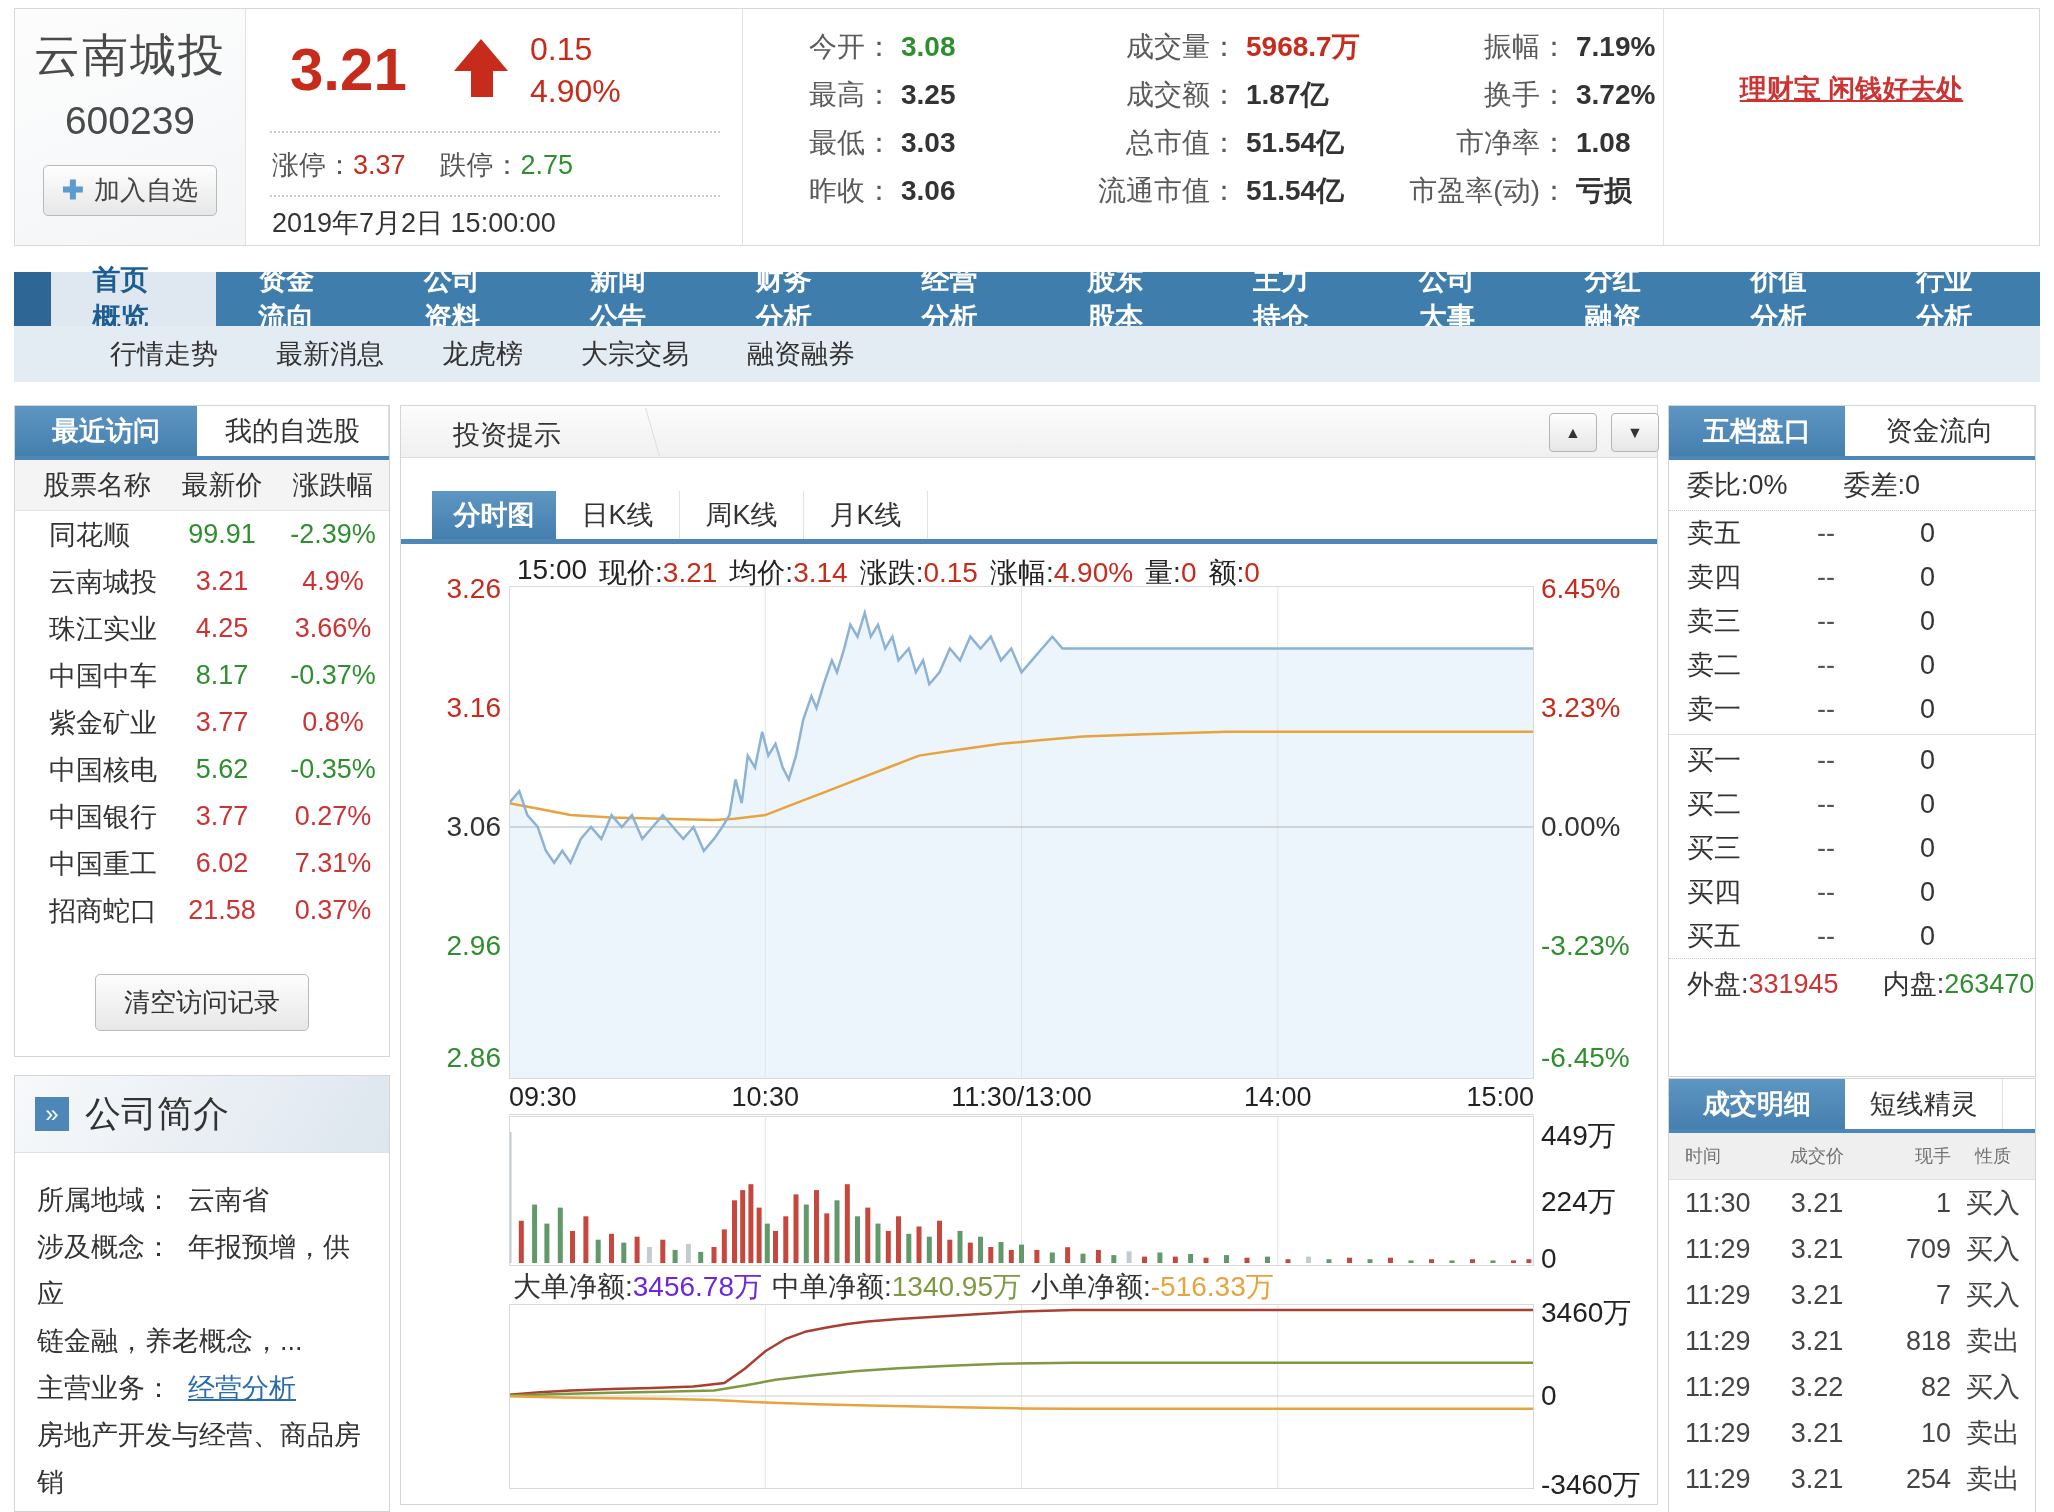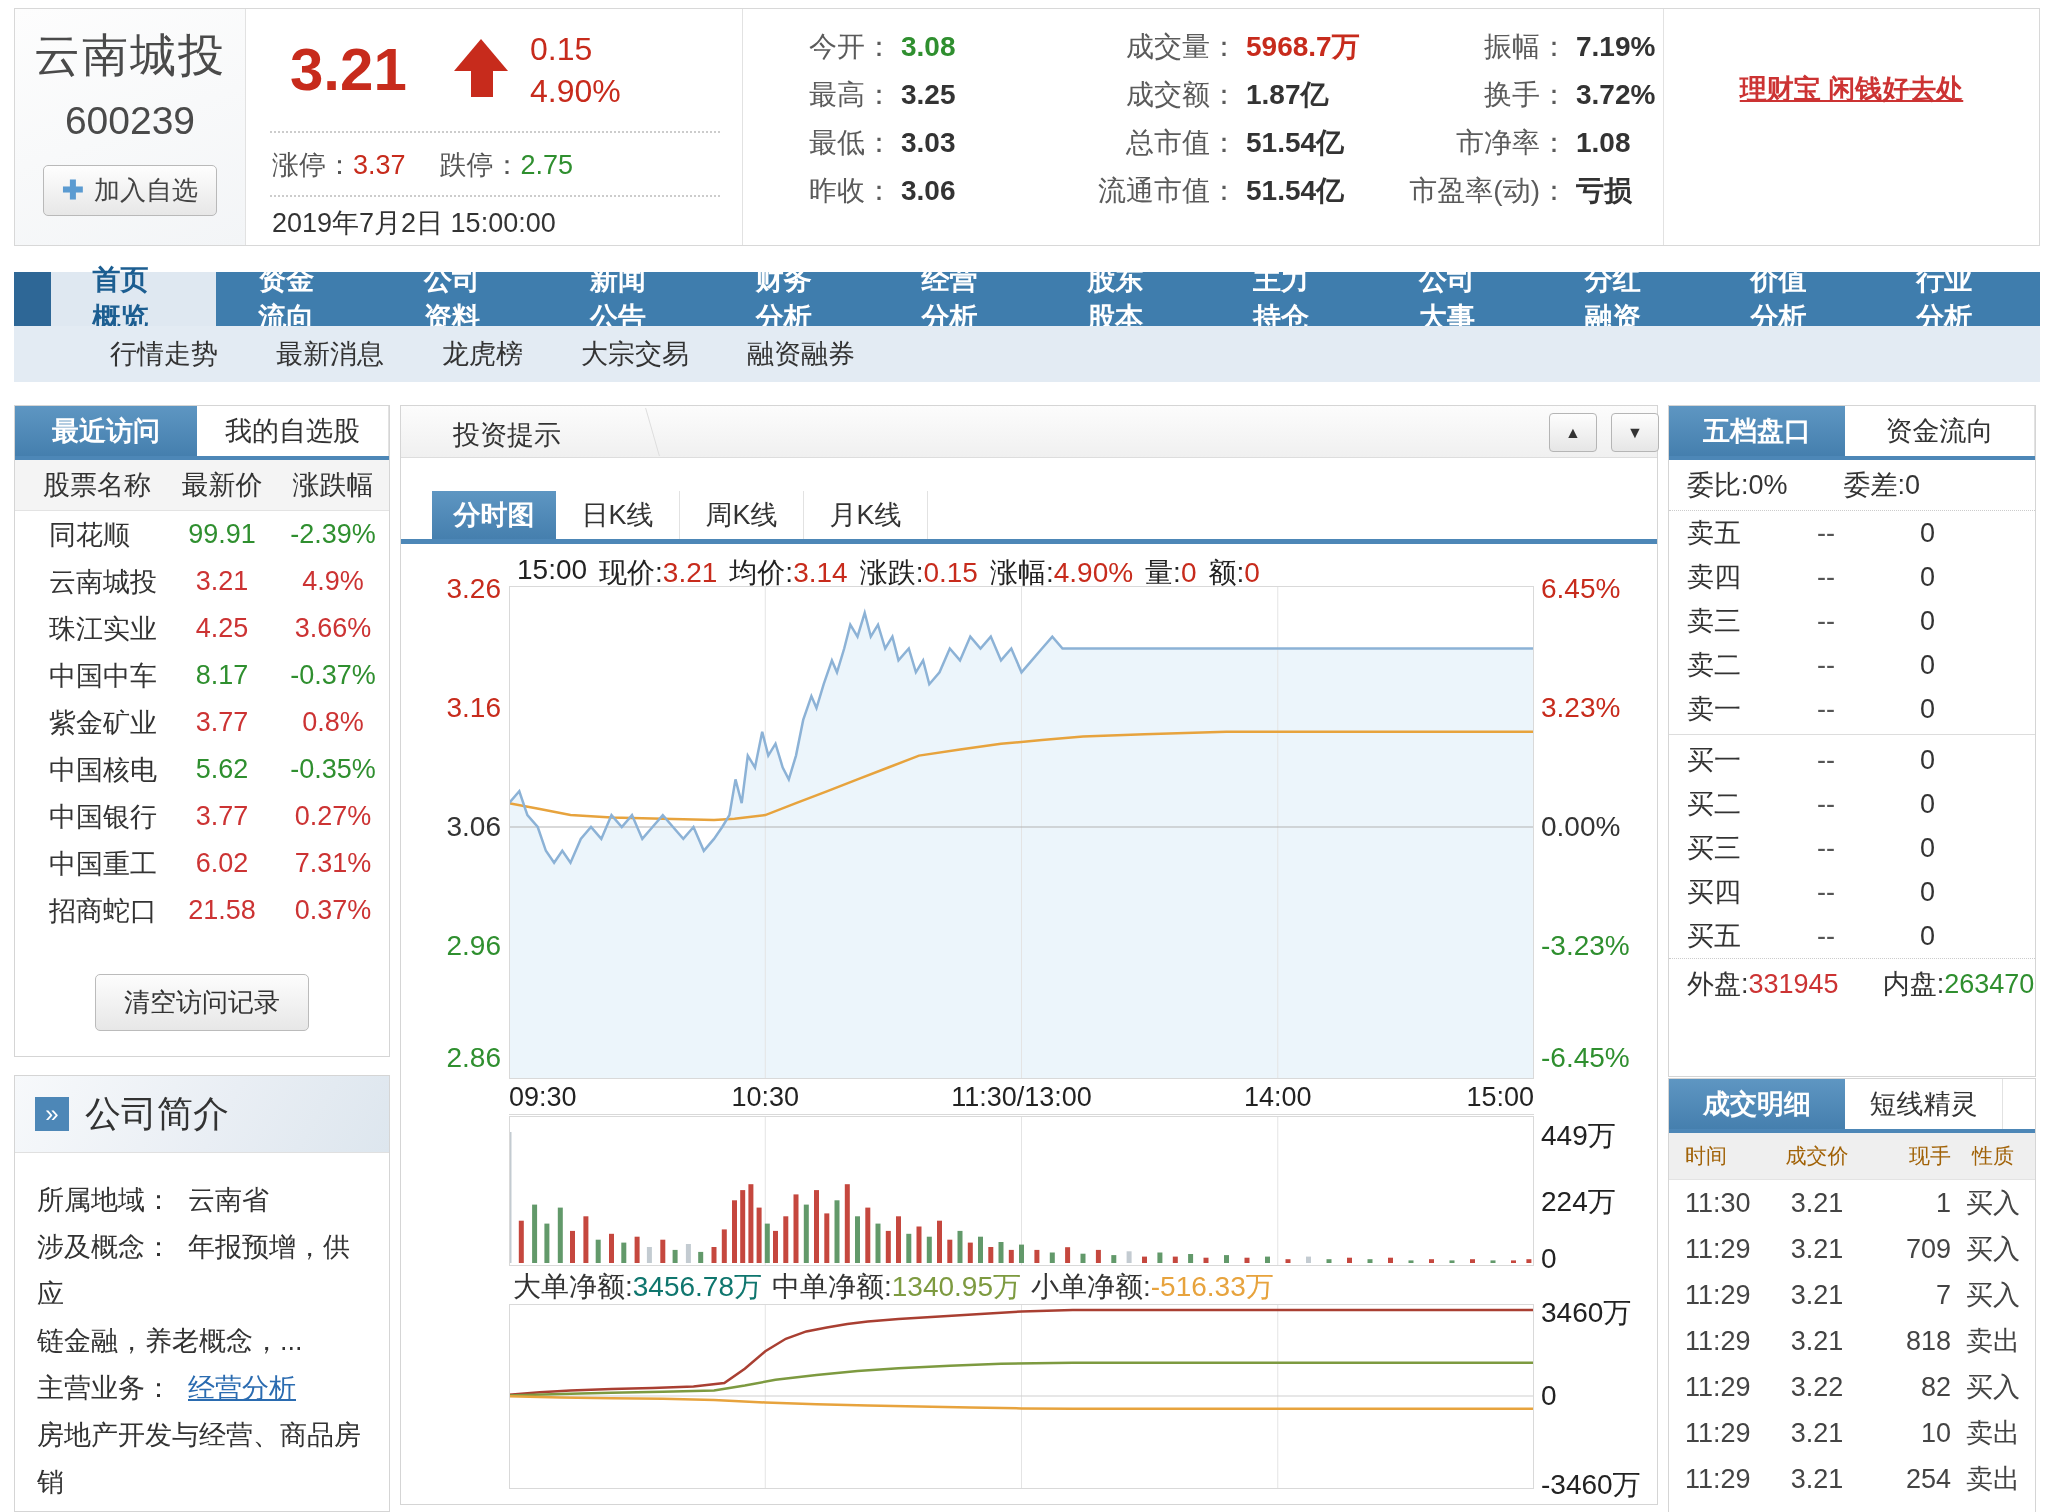--- a/index.html
+++ b/index.html
@@ -94,21 +94,21 @@
   .ob-weibi{display:flex;height:50px;align-items:center;padding-left:18px;gap:56px;font-size:27px;color:#333;border-bottom:1px dotted #ccc;}
   .ob-row{display:flex;height:44px;align-items:center;font-size:27px;color:#333;}
   .o-label{width:112px;padding-left:18px;box-sizing:border-box;}
   .o-dash{width:90px;text-align:center;color:#555;}
   .o-vol{flex:1;text-align:right;padding-right:100px;}
   .ob-sep{height:1px;background:#ddd;margin:3px 0;}
   .ob-flow{display:flex;height:50px;align-items:center;padding-left:18px;gap:44px;font-size:27px;border-top:1px dotted #ccc;color:#333;}
   .ob-alert{display:flex;height:52px;align-items:center;padding-left:18px;border-top:1px solid #e0e0e0;}
   .alert-link{color:#e02020;font-size:27px;font-weight:bold;text-decoration:underline;cursor:pointer;}
   .tbox{position:absolute;left:1668px;top:1078px;width:368px;height:434px;border:1px solid #d5d5d5;border-bottom:none;box-sizing:border-box;background:#fff;}
-  .t-header{display:flex;height:46px;align-items:center;background:#efefef;border-bottom:1px solid #e3e3e3;font-size:21px;color:#a16207;}
+  .t-header{display:flex;height:46px;align-items:center;background:#efefef;border-bottom:1px solid #e3e3e3;font-size:18px;color:#737373;}
   .t-row{display:flex;height:46px;align-items:center;font-size:27px;color:#444;}
   .t-time{width:98px;padding-left:16px;box-sizing:border-box;}
   .t-price{width:100px;text-align:center;}
   .t-vol{width:84px;text-align:right;}
   .t-side{flex:1;text-align:center;}
 </style>
 </head>
 <body>
 
 <div class="page">
@@ -435,21 +435,21 @@
         <span class="xt" style="left: 0px; transform: none;">09:30</span>
         <span class="xt" style="left: 256.25px; transform: translateX(-50%);">10:30</span>
         <span class="xt" style="left: 512.5px; transform: translateX(-50%);">11:30/13:00</span>
         <span class="xt" style="left: 768.75px; transform: translateX(-50%);">14:00</span>
         <span class="xt" style="left: 1025px; transform: translateX(-100%);">15:00</span>
       </div>
       <div class="yr" style="top: 711px; color: rgb(34, 34, 34);">449万</div>
       <div class="yr" style="top: 777px; color: rgb(34, 34, 34);">224万</div>
       <div class="yr" style="top: 837px; color: rgb(34, 34, 34);">0</div>
       <div class="flow-line">
-        <span><span style="color: rgb(51, 51, 51);">大单净额:</span><span style="color: #0f766e; margin-top: 25px;">3456.78万</span></span>
+        <span><span style="color: rgb(51, 51, 51);">大单净额:</span><span style="color: #6d28d9; margin-top: 25px;">3456.78万</span></span>
         <span><span style="color: rgb(51, 51, 51);">中单净额:</span><span style="color: rgb(125, 154, 64);">1340.95万</span></span>
         <span><span style="color: rgb(51, 51, 51);">小单净额:</span><span style="color: rgb(231, 163, 61);">-516.33万</span></span>
       </div>
       <div class="yr" style="top: 888px; color: rgb(34, 34, 34);">3460万</div>
       <div class="yr" style="top: 974px; color: rgb(34, 34, 34);">0</div>
       <div class="yr" style="top: 1060px; color: rgb(34, 34, 34);">-3460万</div>
     </div>
 
   <div class="obox">
     <div class="ptabs" id="ob-tabs">

